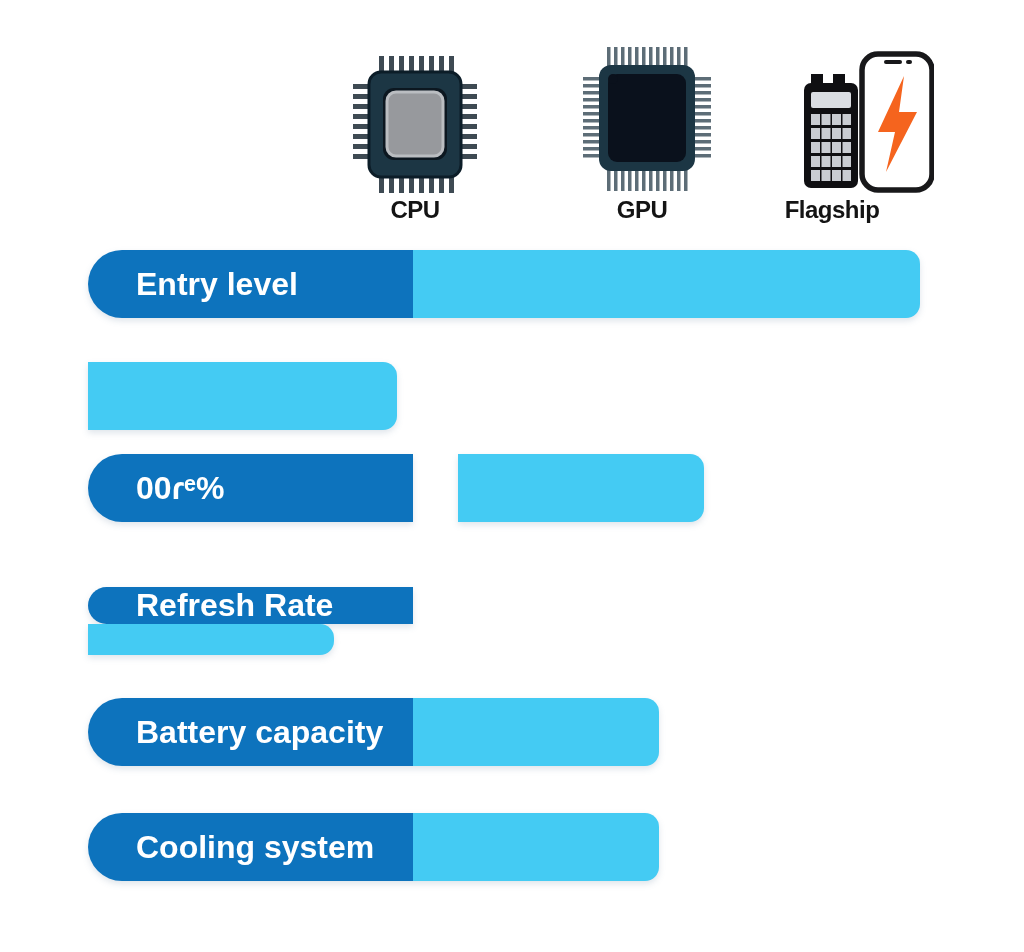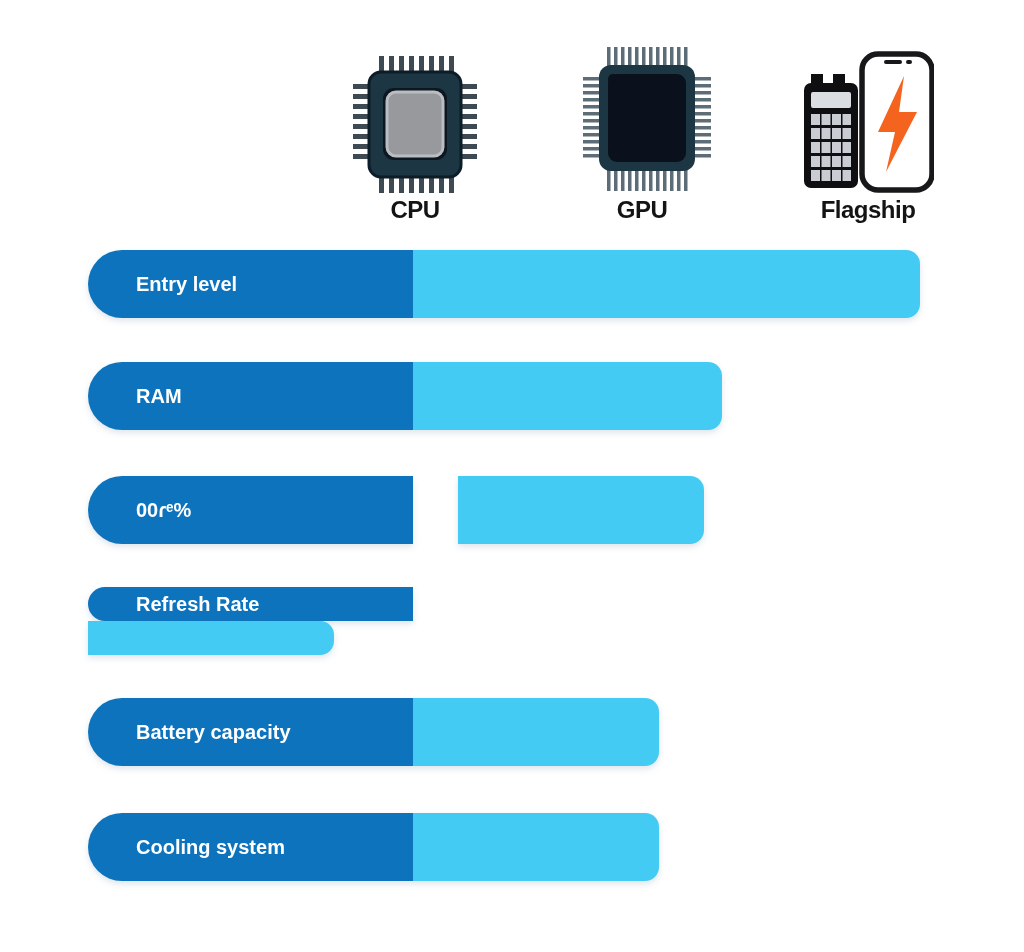--- a/index.html
+++ b/index.html
@@ -43,21 +43,21 @@
     align-items: center;
     padding-left: 48px;
   }
   .bar-value-segment {
     height: 100%;
     background: var(--seg-light, #44cbf3);
     border-radius: 0 14px 14px 0;
   }
   .bar-label {
     color: var(--bar-text, #ffffff);
-    font-size: 20px;
+    font-size: 32px;
     font-weight: 700;
     white-space: nowrap;
   }
 </style>
 </head>
 <body>
 
 <div class="canvas">
 
   <div class="header-col" style="left:353px; top:52px;">
@@ -198,36 +198,33 @@
         </g>
 
         <rect x="64" y="6" width="70" height="136" rx="16" fill="#ffffff" stroke="#18181a" stroke-width="5.5"></rect>
         <rect x="86" y="12" width="18" height="4" rx="2" fill="#18181a"></rect>
         <rect x="108" y="12" width="6" height="4" rx="2" fill="#18181a"></rect>
 
         <polygon points="106,28 80,84 97,84 88,124 119,64 101,64" fill="#f5641e"></polygon>
       </svg>
     </span>
   </div>
-  <div class="header-label" style="left:868px;">Flagship</div>
+  <div class="header-label" style="left:832px;">Flagship</div>
 
   <div>
       <div class="bar-row" style="top: 250px;">
       <div class="bar-label-segment" style="width: 325px;">
         <span class="bar-label">Entry level</span>
       </div>
       <div class="bar-value-segment" style="width: 507px;"></div>
     </div>
       <div class="bar-row" style="top: 362px;">
-      <div class="bar-label-segment" style="width: 325px;">
-        <span class="bar-label">RAM</span>
-      </div>
       <div class="bar-value-segment" style="width: 309px;"></div>
     </div>
-      <div class="bar-row" style="top: 476px; gap: 45px;">
+      <div class="bar-row" style="top: 454px; gap: 45px;">
       <div class="bar-label-segment" style="width: 325px;">
         <span class="bar-label">00ɾᵉ%</span>
       </div>
       <div class="bar-value-segment" style="width: 246px;"></div>
     </div>
       <div class="bar-row" style="top: 587px; flex-direction: column;">
       <div class="bar-label-segment" style="width: 325px;">
         <span class="bar-label">Refresh Rate</span>
       </div>
       <div class="bar-value-segment" style="width: 246px;"></div>

